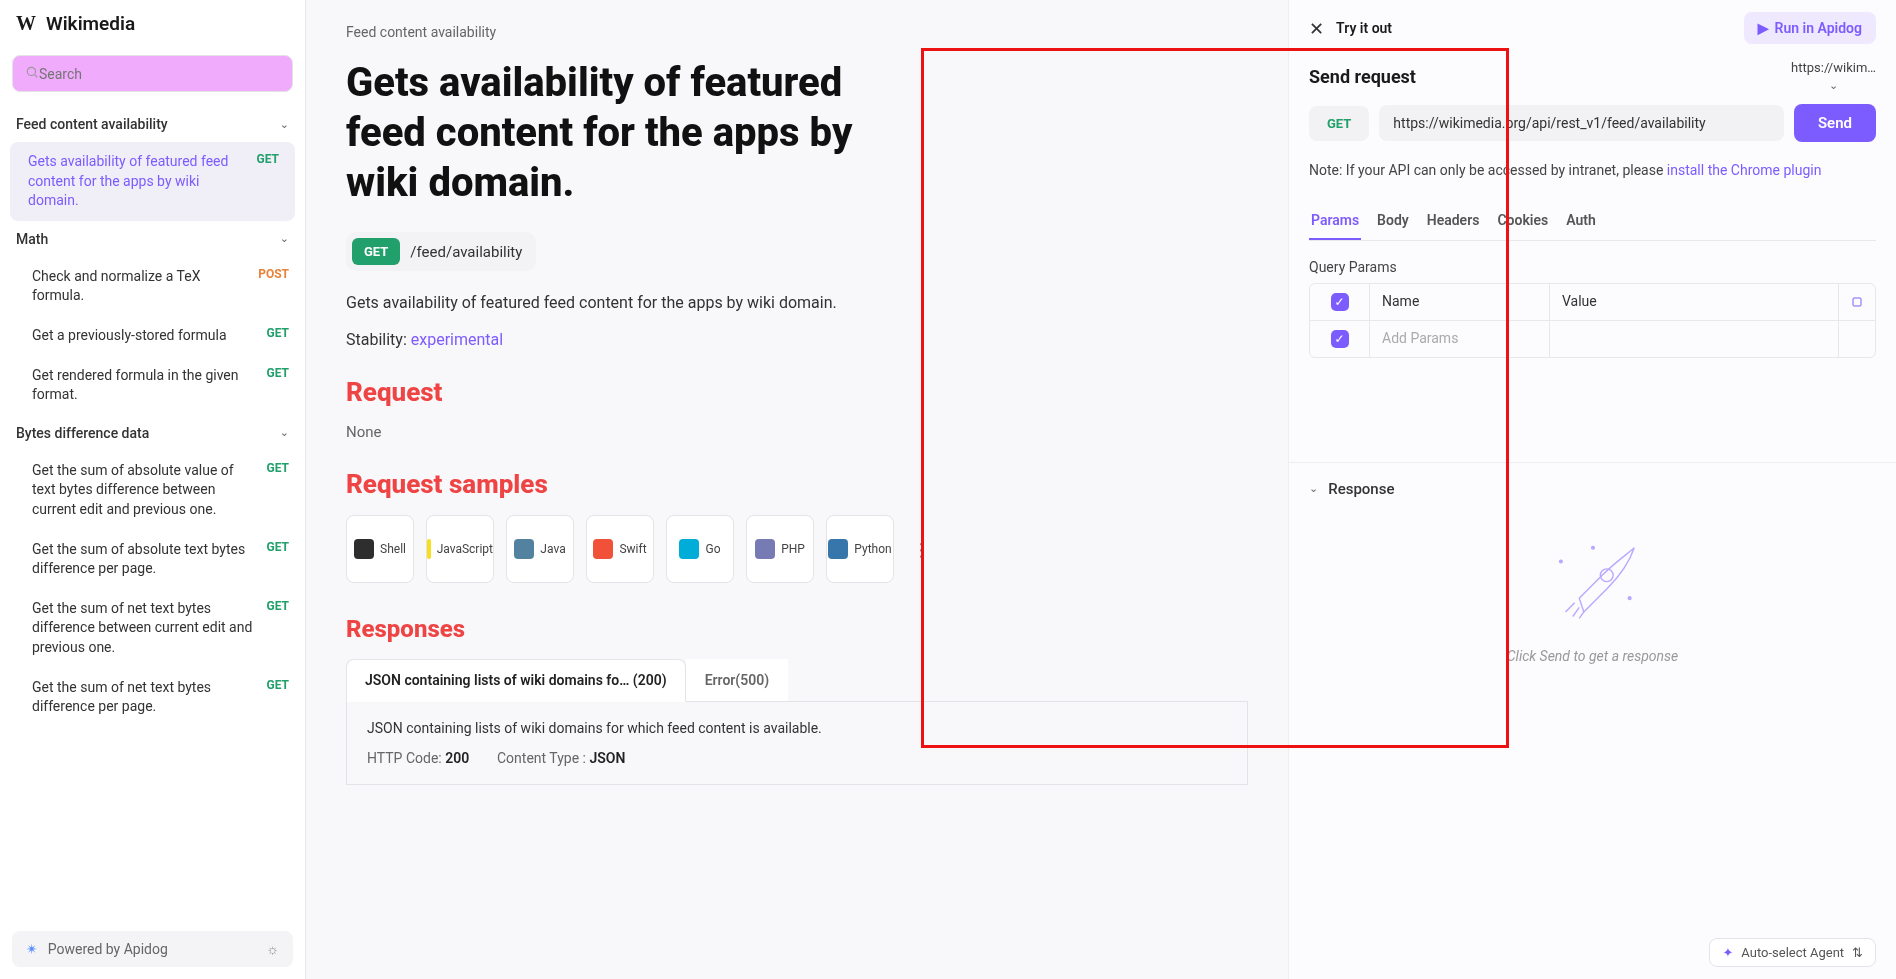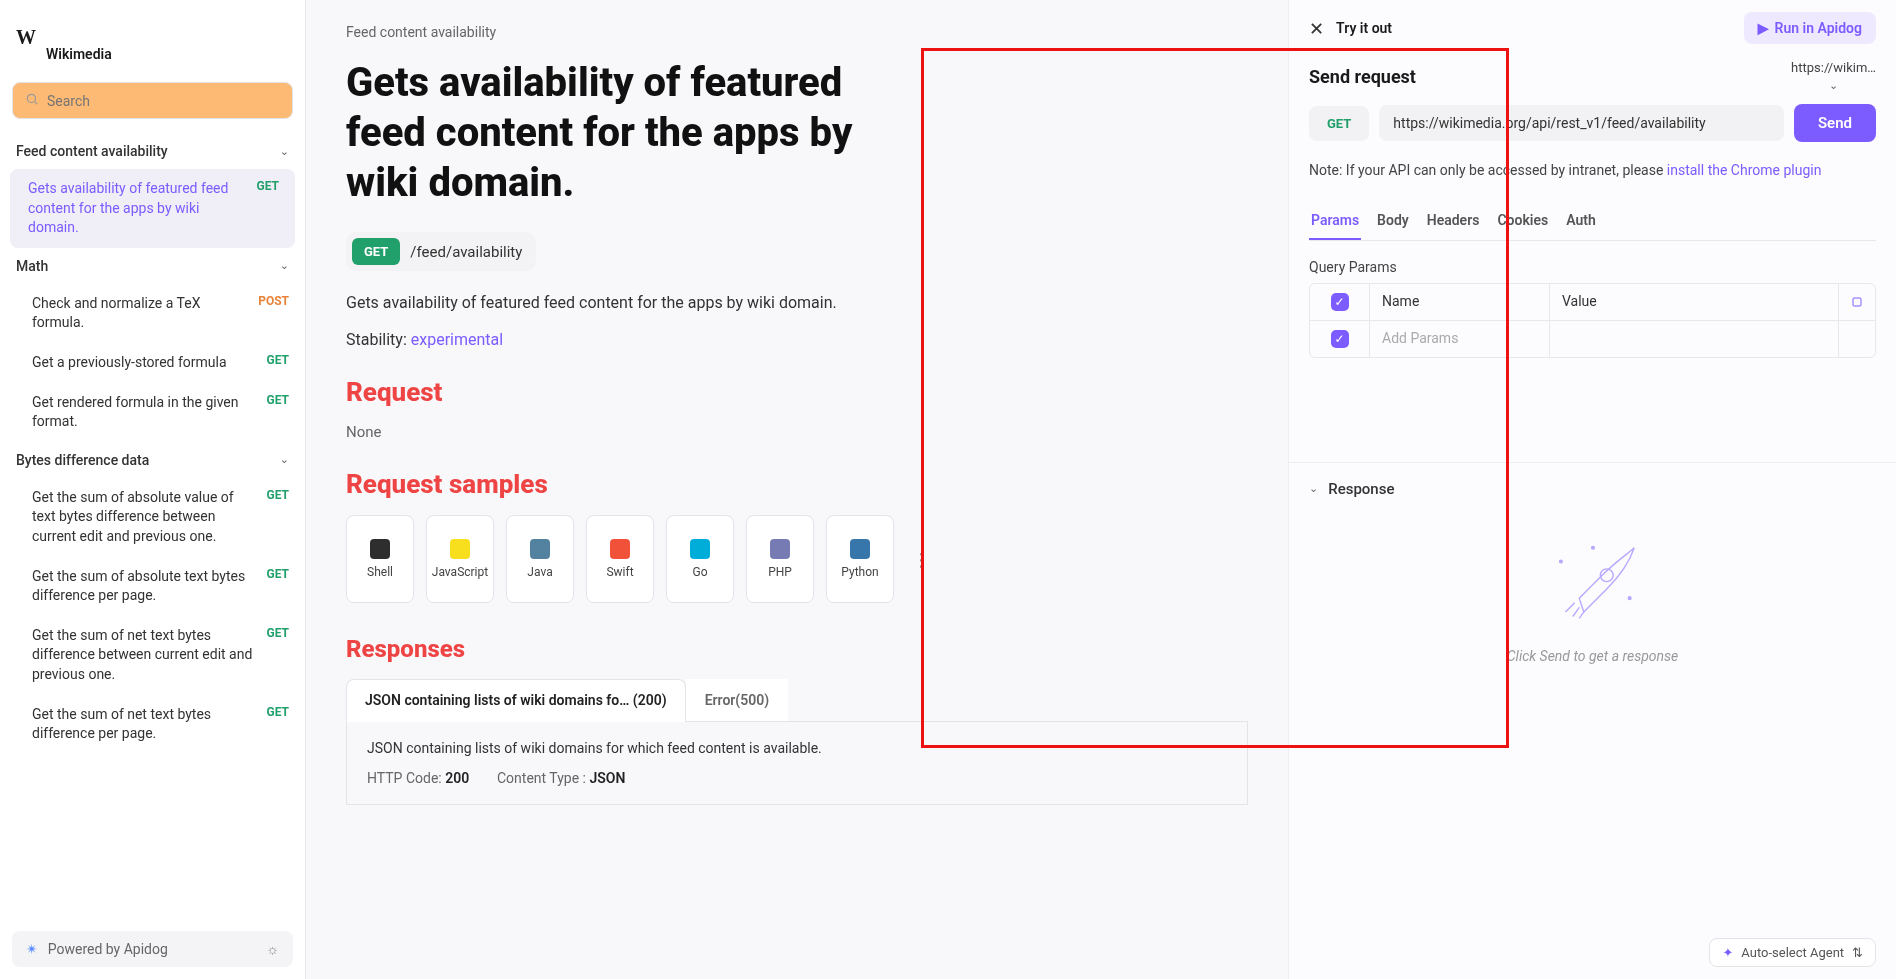--- a/index.html
+++ b/index.html
@@ -3,23 +3,23 @@
 <meta charset="utf-8">
 <style>
 * { margin: 0; padding: 0; box-sizing: border-box; font-family: -apple-system, BlinkMacSystemFont, "Segoe UI", Roboto, sans-serif; }
 body { background: #f8f7fa; color: #1a1a1a; height: 979px; width: 1896px; overflow: hidden; }
 .app { display: flex; height: 100%; }
 
 
 .sidebar { width: 306px; background: #fff; border-right: 1px solid #e8e8e8; display: flex; flex-direction: column; }
 .sidebar-header { padding: 12px 16px; display: flex; align-items: center; gap: 10px; }
 .sidebar-header .logo { font-size: 20px; font-weight: 600; font-family: serif; }
-.sidebar-title { font-size: 14px; font-weight: 600; margin-top: 34px; }
+.sidebar-title { font-size: 19px; font-weight: 600; }
 .search-wrap { padding: 8px 12px; }
-.search-box { display: flex; align-items: center; gap: 8px; background: #fdba74; border: 1px solid #e3e3e6; border-radius: 8px; padding: 8px 12px; color: #999; }
+.search-box { display: flex; align-items: center; background: #f0abfc; border: 1px solid #e3e3e6; border-radius: 8px; padding: 8px 12px; color: #999; }
 .search-box input { border: none; background: transparent; outline: none; flex: 1; font-size: 14px; color: #333; }
 .nav { flex: 1; overflow-y: auto; padding: 6px 0; }
 .nav-group-header { display: flex; align-items: center; justify-content: space-between; padding: 10px 16px; font-size: 14px; font-weight: 500; color: #333; cursor: pointer; }
 .nav-item { display: flex; justify-content: space-between; align-items: flex-start; padding: 10px 16px 10px 32px; font-size: 14px; cursor: pointer; }
 .nav-item.active { background: #f0eef7; border-radius: 8px; margin: 0 10px; padding-left: 18px; }
 .nav-item.active .nav-item-label { color: #7c5cff; }
 .nav-item-label { flex: 1; color: #333; line-height: 1.4; padding-right: 8px; }
 .nav-item-method { font-size: 12px; font-weight: 700; }
 .method-get { color: #22a06b; }
 .method-post { color: #e8833a; }
@@ -35,21 +35,21 @@
 .endpoint-bar { display: inline-flex; align-items: center; gap: 10px; background: #f3f3f5; border-radius: 10px; padding: 6px 14px 6px 6px; margin-bottom: 22px; }
 .method-badge { background: #22a06b; color: #fff; font-weight: 700; font-size: 13px; padding: 6px 12px; border-radius: 6px; }
 .endpoint-path { font-size: 15px; color: #333; }
 .description { font-size: 16px; color: #333; margin-bottom: 18px; }
 .stability { font-size: 16px; color: #333; margin-bottom: 28px; }
 .stability-val { color: #7c5cff; }
 .section-title { font-size: 26px; font-weight: 800; margin-bottom: 16px; color: #ef4444; }
 .section-title.small { font-size: 24px; }
 .none-text { color: #666; font-size: 15px; margin-bottom: 28px; }
 .samples-row { display: flex; gap: 12px; align-items: center; margin-bottom: 32px; }
-.sample-chip { width: 68px; height: 88px; border: 1px solid #e4e4e8; border-radius: 8px; display: flex; flex-direction: column; align-items: center; justify-content: center; gap: 6px; font-size: 12px; color: #444; cursor: pointer; background: #fff; }
+.sample-chip { width: 68px; height: 68px; border: 1px solid #e4e4e8; border-radius: 8px; display: flex; align-items: center; justify-content: center; gap: 6px; font-size: 12px; color: #444; cursor: pointer; background: #fff; }
 .sample-chip .icon-box { width: 20px; height: 20px; border-radius: 4px; }
 .samples-more { color: #888; font-size: 18px; cursor: pointer; padding: 0 6px; }
 .tabs { display: flex; border-bottom: 1px solid #e4e4e8; }
 .tab { padding: 12px 18px; font-size: 14px; font-weight: 600; color: #666; cursor: pointer; border: 1px solid transparent; background: #fff; }
 .tab.active { border: 1px solid #e4e4e8; border-bottom: 1px solid #fff; border-radius: 8px 8px 0 0; color: #222; margin-bottom: -1px; }
 .tab-body { border: 1px solid #e4e4e8; border-top: none; padding: 18px 20px; font-size: 14px; color: #333; }
 .tab-body .meta-line { margin-top: 14px; color: #666; }
 .tab-body .meta-line b { color: #222; font-weight: 600; }
 
 

